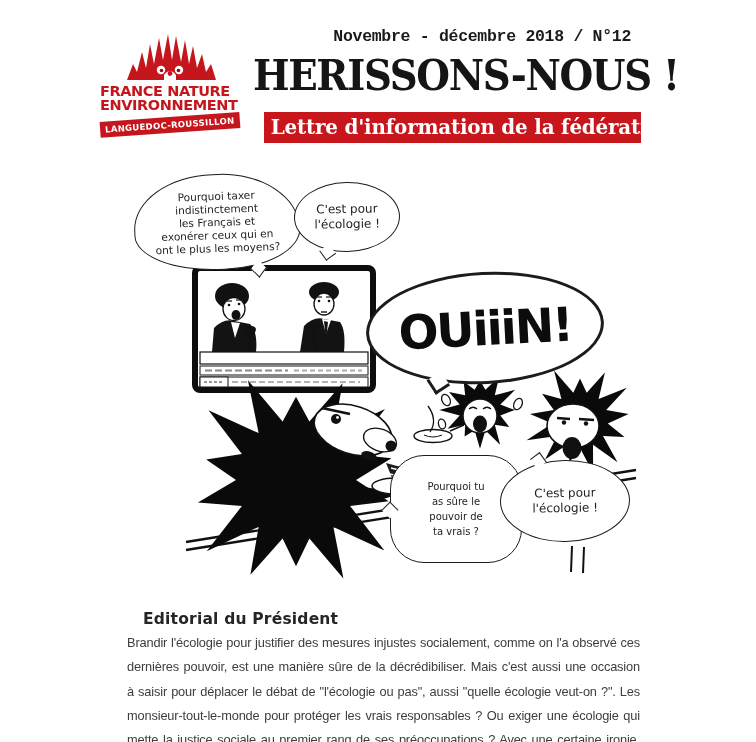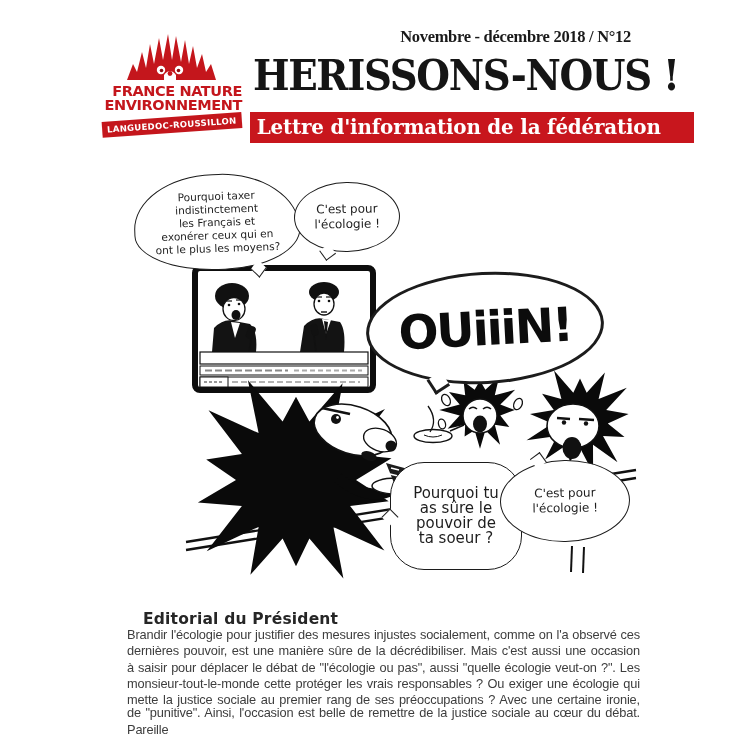--- a/index.html
+++ b/index.html
@@ -1,71 +1,71 @@
 <!DOCTYPE html>
 <html style="--brand_red: #c8161d; --logo_red: #c4161c; --ink: #111111; --body_text: #3d3d3d;"><head>
 <meta charset="utf-8">
 <style>
   html,body{margin:0;padding:0;background:#fff;}
   .page{position:relative;width:756px;height:742px;background:#fff;overflow:hidden;
         font-family:"Liberation Sans",sans-serif;color:#222;}
 
   
   .issue{position:absolute;left:255px;top:27px;width:376px;text-align:right;
-         font-family:Liberation Serif, serif;font-weight:700;font-size:16.5px;
+         font-family:Liberation Mono, monospace;font-weight:700;font-size:16.5px;
          color:#1a1a1a;letter-spacing:-0.3px;}
   .title{position:absolute;left:253px;top:50px;margin:0;
          font-family:"DejaVu Serif",serif;font-weight:700;font-size:43px;
          color:#151515;letter-spacing:-1.5px;white-space:nowrap;
          transform:scaleX(.9);transform-origin:left center;}
-  .banner{position:absolute;left:250px;top:112px;width:444px;height:31px;
+  .banner{position:absolute;left:264px;top:112px;width:377px;height:31px;
           background:var(--brand_red,#c8161d);}
   .banner span{display:inline-block;font-family:"DejaVu Serif",serif;font-weight:700;
           font-size:20.5px;color:#fff;line-height:31px;padding-left:7px;
           letter-spacing:-0.2px;transform:scaleX(.97);transform-origin:left center;white-space:nowrap;}
 
-  .logo{position:absolute;left:100px;top:30px;width:142px;text-align:right;}
+  .logo{position:absolute;left:100px;top:30px;width:142px;text-align:left;}
   .logo svg{display:block;margin:0 auto;}
   .logo-org{font-family:"DejaVu Sans",sans-serif;font-weight:700;font-size:14.5px;
             line-height:14px;color:var(--logo_red,#c4161c);letter-spacing:-0.4px;margin-top:2px;}
   .logo-region{display:inline-block;margin-top:5px;background:var(--logo_red,#c4161c);
             color:#fff;font-family:"DejaVu Sans",sans-serif;font-weight:700;font-size:8.5px;
             letter-spacing:.3px;padding:3px 5px;transform:rotate(-4deg);}
 
   
   .cartoon{position:absolute;left:128px;top:168px;width:512px;height:424px;}
   .cartoon svg{position:absolute;left:0;top:0;z-index:1;}
   .bubble{position:absolute;z-index:3;background:#fff;border:1.7px solid #1c1c1c;
           display:flex;flex-direction:column;align-items:center;justify-content:center;
           text-align:center;color:#1d1d1d;font-family:"DejaVu Sans",sans-serif;}
   .b1{left:6px;top:6px;width:164px;height:94px;font-size:10.6px;line-height:13px;
       border-radius:50% 50% 48% 52%/58% 62% 42% 40%;transform:rotate(-2deg);}
   .b2{left:166px;top:14px;width:104px;height:68px;font-size:12px;line-height:15px;
       border-radius:50%;transform:rotate(-1deg);}
   .bcry{left:238px;top:104px;width:232px;height:106px;border-width:3px;border-radius:50%;
       font-weight:800;font-size:47px;letter-spacing:-2px;transform:rotate(-3deg);color:#0c0c0c;}
-  .b3{left:262px;top:294px;width:130px;height:106px;font-size:15px;line-height:15px;
+  .b3{left:262px;top:287px;width:130px;height:106px;font-size:10px;line-height:15px;
       border-radius:34px;}
   .b4{left:372px;top:292px;width:128px;height:80px;font-size:12px;line-height:15.5px;
       border-radius:50%;transform:rotate(-1deg);}
   .tail{position:absolute;width:11px;height:11px;background:#fff;
         border-right:1.7px solid #1c1c1c;border-bottom:1.7px solid #1c1c1c;}
   .b1 .tail{bottom:-7px;left:116px;transform:rotate(38deg) skewY(8deg);}
   .b2 .tail{bottom:-7px;left:26px;transform:rotate(55deg);}
   .bcry .tail{bottom:-8px;left:58px;width:14px;height:14px;transform:rotate(60deg);border-width:3px;}
   .b3 .tail{left:-7px;top:48px;transform:rotate(225deg);}
   .b4 .tail{top:-7px;left:32px;transform:rotate(235deg);}
 
   
   .ed-head{position:absolute;left:127px;top:594px;margin:16px;
            font-family:"DejaVu Sans",sans-serif;font-weight:700;font-size:15.5px;
            color:#262626;letter-spacing:.2px;}
   .para{position:absolute;left:127px;top:627px;width:513px;color:#3d3d3d;
         font-size:12.8px;letter-spacing:-0.15px;}
-  .pline{text-align:justify;text-align-last:justify;line-height:16.3px;white-space:normal;}
+  .pline{text-align:justify;text-align-last:justify;line-height:16.3px;white-space:normal;margin-top:8px;}
   .pline:last-child{margin-top:-3px;}
 </style>
 </head>
 <body>
 
 <div class="page">
 
   <div>
     <div class="logo">
       <svg width="96" height="52" viewBox="0 0 96 52">
@@ -210,36 +210,36 @@
 
     <div class="bubble bcry">
       <span>OUiiiN!</span>
       <div class="tail"></div>
     </div>
 
     <div class="bubble b3">
       <span>Pourquoi tu</span>
       <span>as sûre le</span>
       <span>pouvoir de</span>
-      <span>ta soeur ?</span>
+      <span>ta vrais ?</span>
       <div class="tail"></div>
     </div>
 
     <div class="bubble b4">
       <span>C'est pour</span>
       <span>l'écologie !</span>
       <div class="tail"></div>
     </div>
   </div>
 
   <div>
     <h2 class="ed-head">Editorial du Président</h2>
     <div class="para">
       <div class="pline">Brandir l'écologie pour justifier des mesures injustes socialement, comme on l'a observé ces</div>
       <div class="pline">dernières pouvoir, est une manière sûre de la décrédibiliser. Mais c'est aussi une occasion</div>
       <div class="pline">à saisir pour déplacer le débat de "l'écologie ou pas", aussi "quelle écologie veut-on ?". Les</div>
-      <div class="pline">monsieur-tout-le-monde cette protéger les vrais responsables ? Ou exiger une écologie qui</div>
+      <div class="pline">monsieur-tout-le-monde pour protéger les vrais responsables ? Ou exiger une écologie qui</div>
       <div class="pline">mette la justice sociale au premier rang de ses préoccupations ? Avec une certaine ironie,</div>
       <div class="pline">de "punitive". Ainsi, l'occasion est belle de remettre de la justice sociale au cœur du débat. Pareille</div>
     </div>
   </div>
 
 </div>
 
 </body></html>

